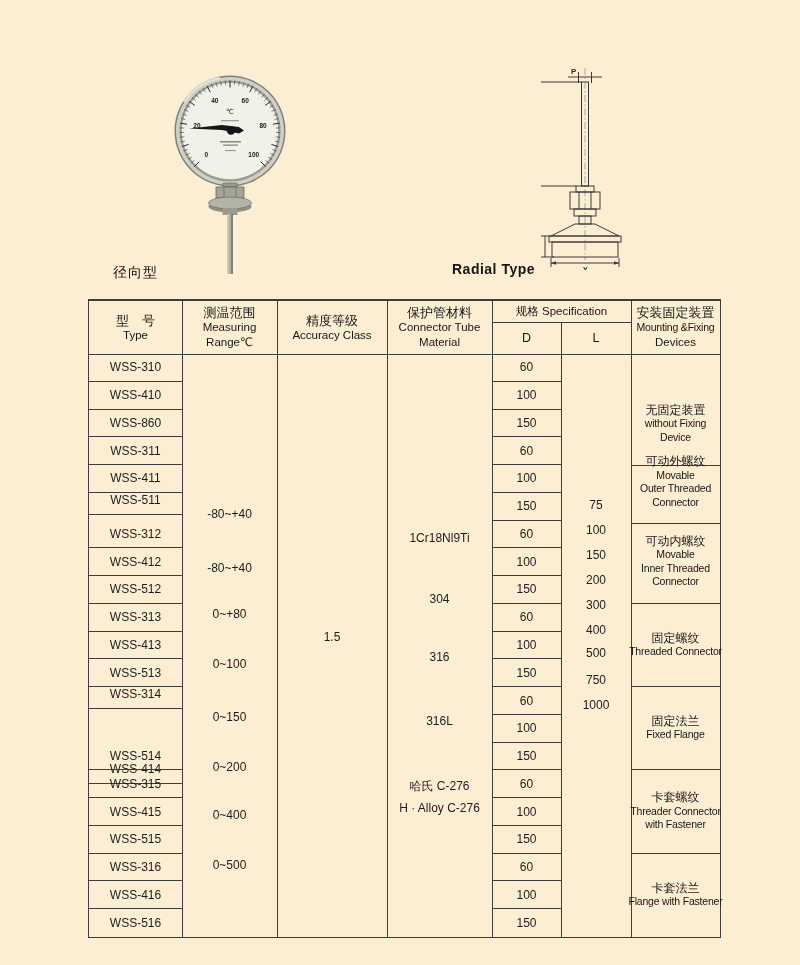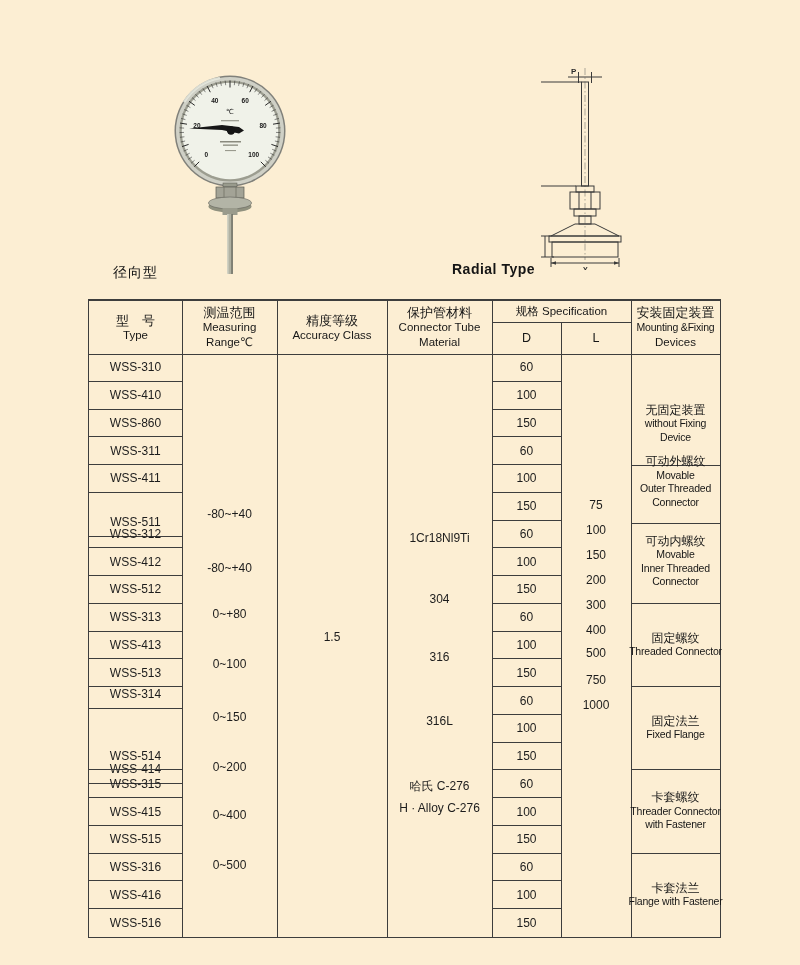--- a/index.html
+++ b/index.html
@@ -228,21 +228,21 @@
   <div class="cell type-cell rb" style="top: 0px; height: 27.76px;">WSS-310</div>
       <div class="cell d-cell rb" style="top: 0px; height: 27.76px;">60</div>
       <div class="cell type-cell rb" style="top: 27.76px; height: 27.76px;">WSS-410</div>
       <div class="cell d-cell rb" style="top: 27.76px; height: 27.76px;">100</div>
       <div class="cell type-cell rb" style="top: 55.52px; height: 27.76px;">WSS-860</div>
       <div class="cell d-cell rb" style="top: 55.52px; height: 27.76px;">150</div>
       <div class="cell type-cell rb" style="top: 83.29px; height: 27.76px;">WSS-311</div>
       <div class="cell d-cell rb" style="top: 83.29px; height: 27.76px;">60</div>
       <div class="cell type-cell rb" style="top: 111.05px; height: 27.76px;">WSS-411</div>
       <div class="cell d-cell rb" style="top: 111.05px; height: 27.76px;">100</div>
-      <div class="cell type-cell rb" style="top: 155px; height: 27.76px; text-align: center;">WSS-511</div>
+      <div class="cell type-cell rb" style="top: 133px; height: 27.76px; text-align: center;">WSS-511</div>
       <div class="cell d-cell rb" style="top: 138.81px; height: 27.76px;">150</div>
       <div class="cell type-cell rb" style="top: 166.57px; height: 27.76px;">WSS-312</div>
       <div class="cell d-cell rb" style="top: 166.57px; height: 27.76px;">60</div>
       <div class="cell type-cell rb" style="top: 194.33px; height: 27.76px;">WSS-412</div>
       <div class="cell d-cell rb" style="top: 194.33px; height: 27.76px;">100</div>
       <div class="cell type-cell rb" style="top: 222.1px; height: 27.76px;">WSS-512</div>
       <div class="cell d-cell rb" style="top: 222.1px; height: 27.76px;">150</div>
       <div class="cell type-cell rb" style="top: 249.86px; height: 27.76px;">WSS-313</div>
       <div class="cell d-cell rb" style="top: 249.86px; height: 27.76px;">60</div>
       <div class="cell type-cell rb" style="top: 277.62px; height: 27.76px;">WSS-413</div>

